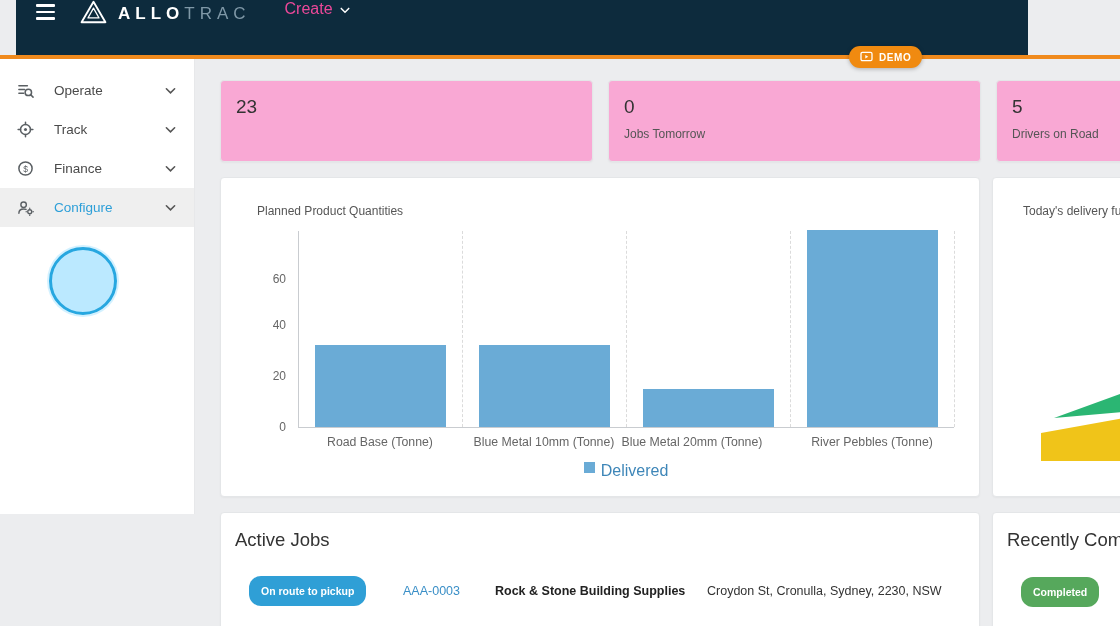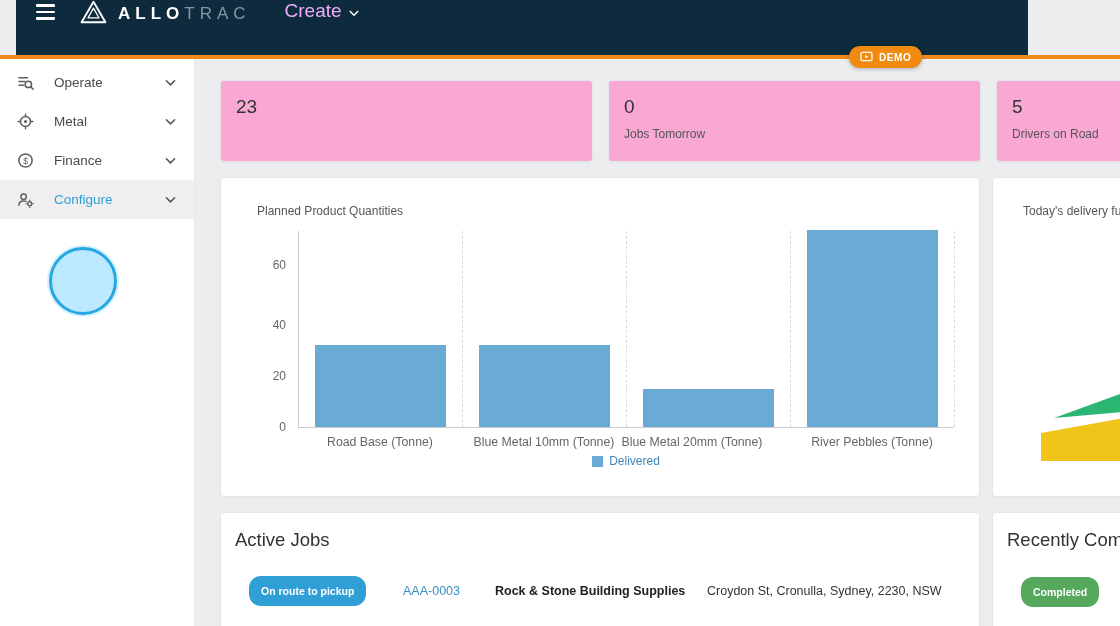--- a/index.html
+++ b/index.html
@@ -10,30 +10,30 @@
     background:#ecedef;
   }
 
   
   .topbar { position:absolute; top:0; left:0; width:1012px; height:55px; background:#0d2b3d; display:flex; align-items:flex-start; z-index:30;margin-left:16px; }
   .hamburger { margin-left:16px; background:none; border:none; cursor:pointer; display:flex; flex-direction:column; gap:4px; padding:4px; }
   .hamburger span { display:block; width:19px; height:2.5px; background:#fff; border-radius:1px; }
   .logo { display:flex; align-items:center; margin-left:20px; gap:10px; }
   .brand { font-size:17px; letter-spacing:5px; color:#fff; font-weight:700; white-space:nowrap; }
   .brand .trac { color:#7f98a7; font-weight:400; }
-  .create-menu { margin-left:34px; display:flex; align-items:center; gap:7px; color:#f0abfc; font-size:19px; cursor:pointer; }
+  .create-menu { margin-left:34px; display:flex; align-items:center; gap:7px; color:#ec4899; font-size:16px; cursor:pointer; }
 
   .accent-bar { position:absolute; top:55px; left:0; width:1120px; height:4px; background:#f08a1d; z-index:25; }
 
   .demo-badge { position:absolute; top:46px; left:849px; height:22px; background:#f08a10; border-radius:12px;
     display:flex; align-items:center; gap:6px; padding:0 11px; z-index:40;
     box-shadow:0 1px 4px rgba(0,0,0,.28); color:#fff; font-size:10px; font-weight:bold; letter-spacing:.6px; }
 
   
-  .sidebar { position:absolute; top:59px; left:0; width:195px; height:567px; background:#fff; border-right:1px solid #e7e8ea; z-index:10; padding-top:4px; }
+  .sidebar { position:absolute; top:59px; left:0; width:195px; height:455px; background:#fff; border-right:1px solid #e7e8ea; z-index:10; padding-top:12px; }
   .side-item { position:relative; height:39px; display:flex; align-items:center; padding:0 18px 0 16px; cursor:pointer; }
   .side-item.active { background:#efefef; }
   .side-icon { width:18px; height:18px; margin-right:20px; display:flex; align-items:center; justify-content:center; }
   .side-label { font-size:13.5px; color:#4a4a4a; }
   .side-item.active .side-label { color:#2d9fd8; }
   .side-chev { margin-left:auto; display:flex; }
   .click-ring { position:absolute; left:49px; top:188px; width:68px; height:68px; border-radius:50%;
     background:rgba(77,198,255,.38); border:3px solid #27a7e0; box-shadow:0 0 0 2px rgba(130,215,255,.35); z-index:20; pointer-events:none; }
 
   
@@ -50,21 +50,21 @@
   .chart-title { position:absolute; left:36px; top:26px; font-size:12px; color:#555; }
   .yaxis { position:absolute; left:33px; top:53px; width:38px; height:197px; }
   .ytick { position:absolute; right:6px; width:30px; text-align:right; font-size:12px; color:#666; }
   .plot { position:absolute; left:77px; top:53px; width:656px; height:197px; border-left:1px solid #c9ccd0; border-bottom:1px solid #c9ccd0; }
   .cell { position:absolute; top:0; height:100%; border-right:1px dashed #dbdbdb; }
   .bar { position:absolute; bottom:0; left:10%; width:80%; }
   .xlabels { position:absolute; left:77px; top:257px; width:656px; height:16px; }
   .xlabel { position:absolute; top:0; text-align:center; font-size:12.3px; color:#666; white-space:nowrap; }
   .legend { position:absolute; left:77px; top:276px; width:656px; display:flex; align-items:center; justify-content:center; gap:6px; }
   .legend-swatch { width:11px; height:11px; display:inline-block; }
-  .legend-label { font-size:12px; color:#3e86b8; }
+  .legend-label { font-size:16px; color:#3e86b8;margin-top:8px; }
 
   
   .fulfilment-card { left:992px; top:177px; width:373px; height:320px; }
   .fulfilment-title { position:absolute; left:30px; top:26px; font-size:12px; color:#555; white-space:nowrap; }
   .fulfilment-chart { position:absolute; left:48px; top:188px; }
 
   
   .jobs-card { left:220px; top:512px; width:760px; height:160px; border-radius:4px 4px 0 0; }
   .panel-title { margin:16px 12px 0 14px; font-size:18.5px; color:#333; font-weight:400; }
   .job-row { display:grid; grid-template-columns:154px 92px 212px 1fr; align-items:center; margin:25px 0 0 28px; }
@@ -134,21 +134,21 @@
         </span>
       </div>
       <div class="side-item">
         <span class="side-icon">
           <svg viewBox="0 0 18 18" width="17" height="17">
             <circle cx="9" cy="9" r="5.3" stroke="#5a5f63" fill="none" stroke-linecap="round" stroke-linejoin="round" stroke-width="1.6"></circle>
             <circle cx="9" cy="9" r="1.6" fill="#5a5f63"></circle>
             <path d="M9 1.2v2.6M9 14.2v2.6M1.2 9h2.6M14.2 9h2.6" stroke="#5a5f63" fill="none" stroke-linecap="round" stroke-linejoin="round" stroke-width="1.6"></path>
           </svg>
         </span>
-        <span class="side-label">Metal</span>
+        <span class="side-label">Track</span>
         <span class="side-chev">
           <svg viewBox="0 0 12 8" width="11" height="8">
             <path d="M1.5 1.5L6 6l4.5-4.5" stroke="#555" stroke-width="1.7" fill="none" stroke-linecap="round"></path>
           </svg>
         </span>
       </div>
       <div class="side-item">
         <span class="side-icon">
           <svg viewBox="0 0 18 18" width="17" height="17">
             <circle cx="9" cy="9" r="7" stroke="#5a5f63" fill="none" stroke-linecap="round" stroke-linejoin="round" stroke-width="1.6"></circle>
@@ -195,21 +195,21 @@
       <div class="stat-label">Drivers on Road</div>
     </div>
   </div>
 
 <section class="card chart-card">
   <div class="chart-title">Planned Product Quantities</div>
   <div class="yaxis" id="yaxis">
       <div class="ytick" style="top: 189px;">0</div>
       <div class="ytick" style="top: 137.831px;">20</div>
       <div class="ytick" style="top: 86.6623px;">40</div>
-      <div class="ytick" style="top: 27px;">60</div>
+      <div class="ytick" style="top: 41px;">60</div>
     </div>
   <div class="plot" id="plot">
       <div class="cell" style="left: 0px; width: 164px;">
         <div class="bar" style="height: 81.8701px; background: rgb(106, 171, 214);"></div>
       </div>
       <div class="cell" style="left: 164px; width: 164px;">
         <div class="bar" style="height: 81.8701px; background: rgb(106, 171, 214);"></div>
       </div>
       <div class="cell" style="left: 328px; width: 164px;">
         <div class="bar" style="height: 38.3766px; background: rgb(106, 171, 214);"></div>

